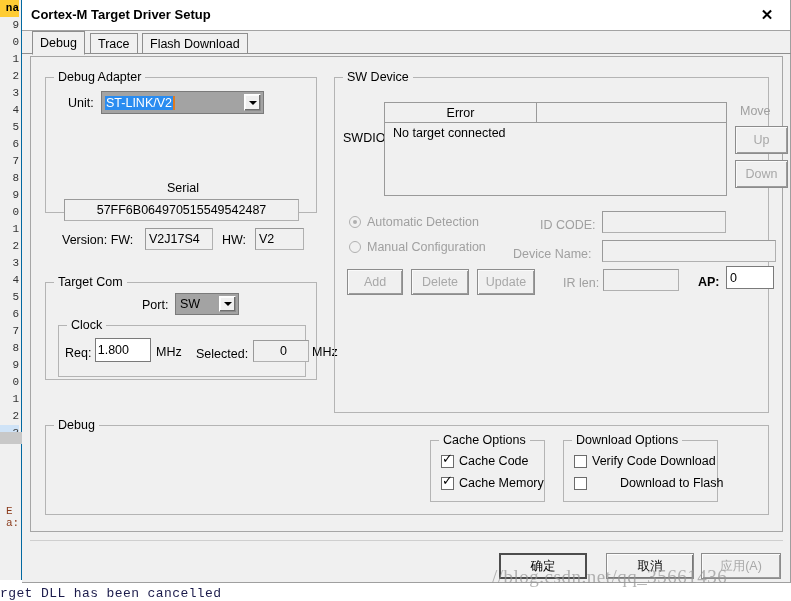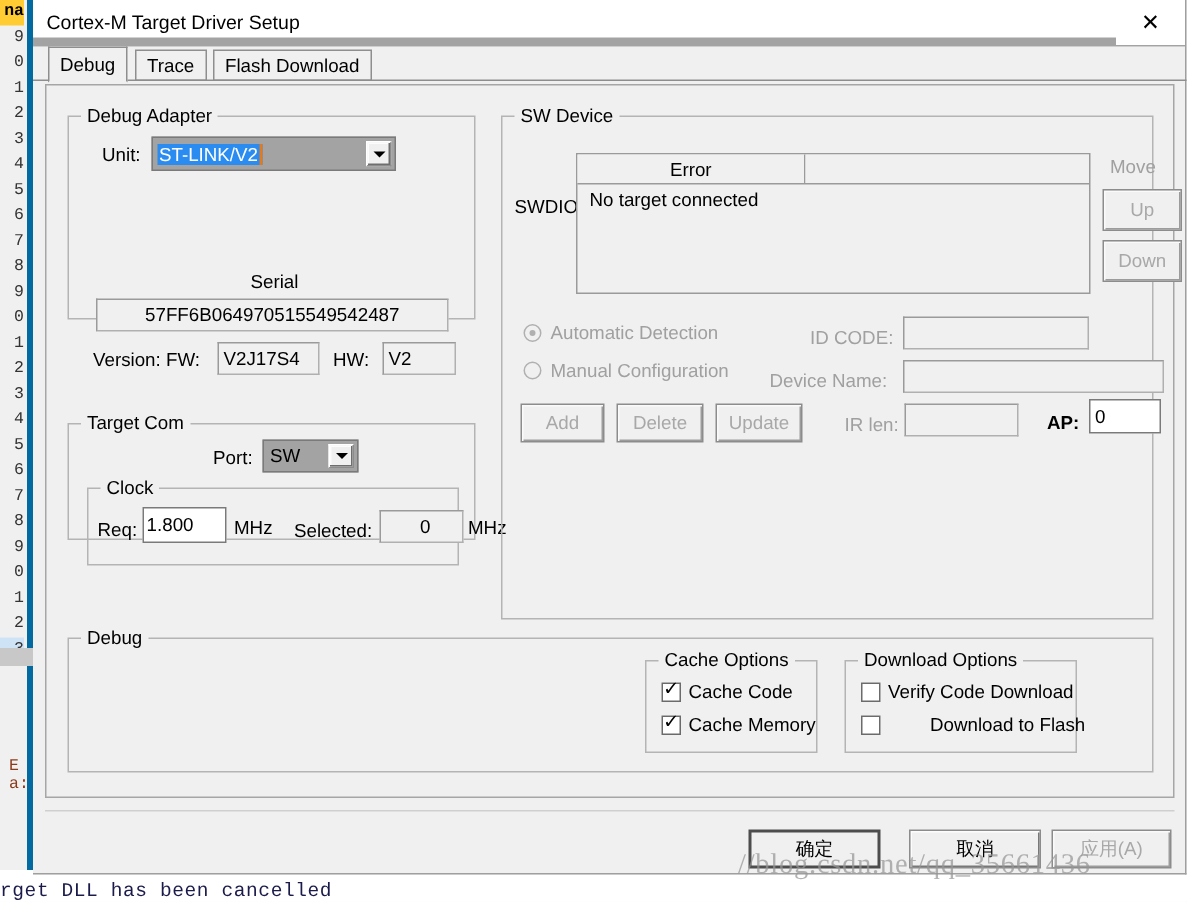--- a/index.html
+++ b/index.html
@@ -9,21 +9,21 @@
     overflow: hidden;
     font-family: "Liberation Sans", sans-serif;
     font-size: 12px;
     background: #ffffff;
   }
 
   
   #bg-ide { position: absolute; inset: 0; background: #ffffff; }
   #bg-gutter {
     position: absolute; left: 0; top: 0; width: 22px; height: 580px;
-    background: #f0f0f0; border-right: 4px solid #0369a1;
+    background: #f0f0f0; border-right: 1px solid #0369a1;
     font-family: "Liberation Mono", monospace; font-size: 11px;
     color: #333; text-align: right; padding-right: 2px; overflow: hidden;
   }
   #bg-gutter .ln { height: 17px; line-height: 17px; }
   #bg-gutter .ln.mark { background: #ffcc33; color: #000; font-weight: bold; }
   #bg-gutter .ln.sel { background: #cfe3f7; }
   #bg-scroll {
     position: absolute; left: 0; top: 432px; width: 22px; height: 12px;
     background: #c8c8c8;
   }
@@ -39,21 +39,22 @@
 
   
   #dialog {
     position: absolute; left: 22px; top: 0; width: 769px; height: 583px;
     background: #f0f0f0;
     border: 1px solid #9f9f9f;
     border-top: none; border-left: none;
   }
   #titlebar {
     position: relative; height: 31px; background: #ffffff;
-    border-bottom: 6px solid #a3a3a3;
+    border-bottom: 1px solid #a3a3a3;
+    font-weight: bold;
   }
   #title-text {
     position: absolute; left: 9px; top: 7px;
     font-size: 13px; color: #000;
   }
   #close-btn {
     position: absolute; right: 0; top: 0; width: 46px; height: 30px;
     display: flex; align-items: center; justify-content: center;
     font-size: 15px; color: #000; cursor: pointer; background: #fff;
   }
@@ -263,21 +264,21 @@
 
       <div class="lbl" style="left:72px; top:103px; width:130px; text-align:center;">Serial</div>
       <div class="tbox ro center" style="left:18px; top:121px; width:235px; height:22px;">57FF6B064970515549542487</div>
 
       <div class="lbl" style="left:16px; top:155px;">Version: FW:</div>
       <div class="tbox ro" style="left:99px; top:150px; width:68px; height:22px;">V2J17S4</div>
       <div class="lbl" style="left:176px; top:155px;">HW:</div>
       <div class="tbox ro" style="left:209px; top:150px; width:49px; height:22px;">V2</div>
     </div>
 
-    <div class="group" style="left:14px; top:225px; width:272px; height:78px;">
+    <div class="group" style="left:14px; top:225px; width:272px; height:98px;">
       <div class="legend">Target Com</div>
 
       <div class="lbl" style="left:96px; top:15px;">Port:</div>
       <div class="combo" style="left:129px; top:10px; width:64px; height:22px;">
         <span class="cval">SW</span>
         <span class="arrow"></span>
       </div>
 
       <div class="group" style="left:12px; top:42px; width:248px; height:52px;">
         <div class="legend">Clock</div>

